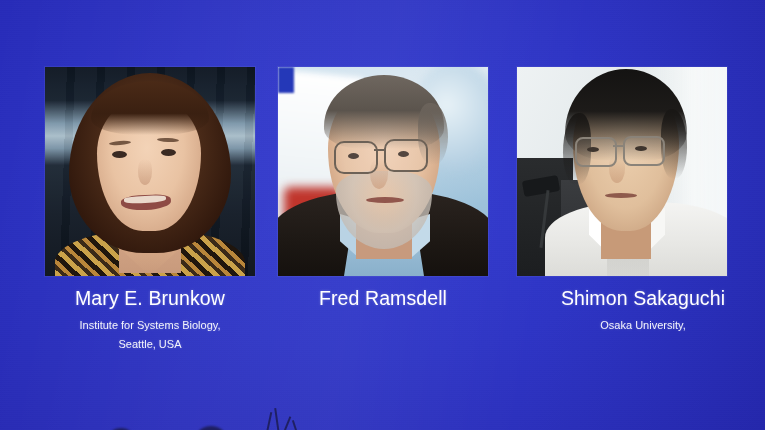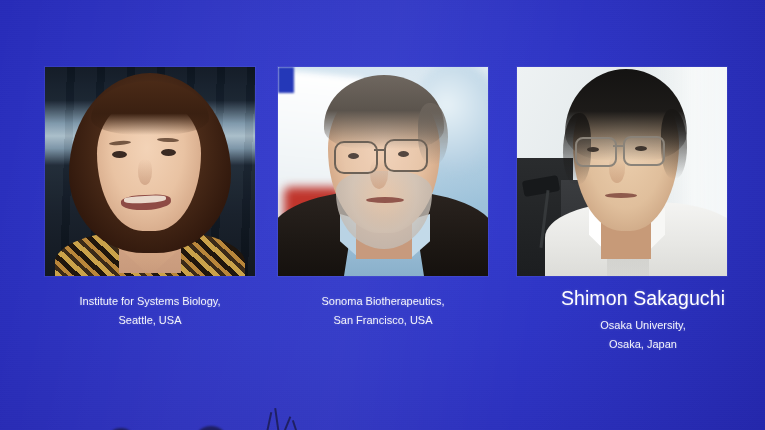--- a/index.html
+++ b/index.html
@@ -561,38 +561,35 @@
           <div class="p3-glass l"></div>
           <div class="p3-glass r"></div>
           <div class="p3-bridge"></div>
         </div>
       </div>
     </div>
 
   </div>
 
   <div class="caption c0">
+    <div class="name">Mary E. Brunkow</div>
     <div class="affil">
       <div>Institute for Systems Biology,</div>
       <div>Seattle, USA</div>
     </div>
   </div>
 
   <div class="caption c1">
-    <div class="affil">
-      <div>Sonoma Biotherapeutics,</div>
-      <div>San Francisco, USA</div>
-    </div>
+    <div class="name">Fred Ramsdell</div>
   </div>
 
   <div class="caption c2">
     <div class="name">Shimon Sakaguchi</div>
     <div class="affil">
       <div>Osaka University,</div>
-      <div>Osaka, Japan</div>
     </div>
   </div>
 
   <div class="audience">
     <div class="head" style="left:108px; width:26px; height:18px;"></div>
     <div class="head" style="left:196px; width:30px; height:20px;"></div>
 
     <div class="sprig" style="left:268px; height:22px; transform:rotate(12deg);"></div>
     <div class="sprig" style="left:276px; height:26px; transform:rotate(-8deg);"></div>
     <div class="sprig" style="left:286px; height:18px; transform:rotate(22deg);"></div>

